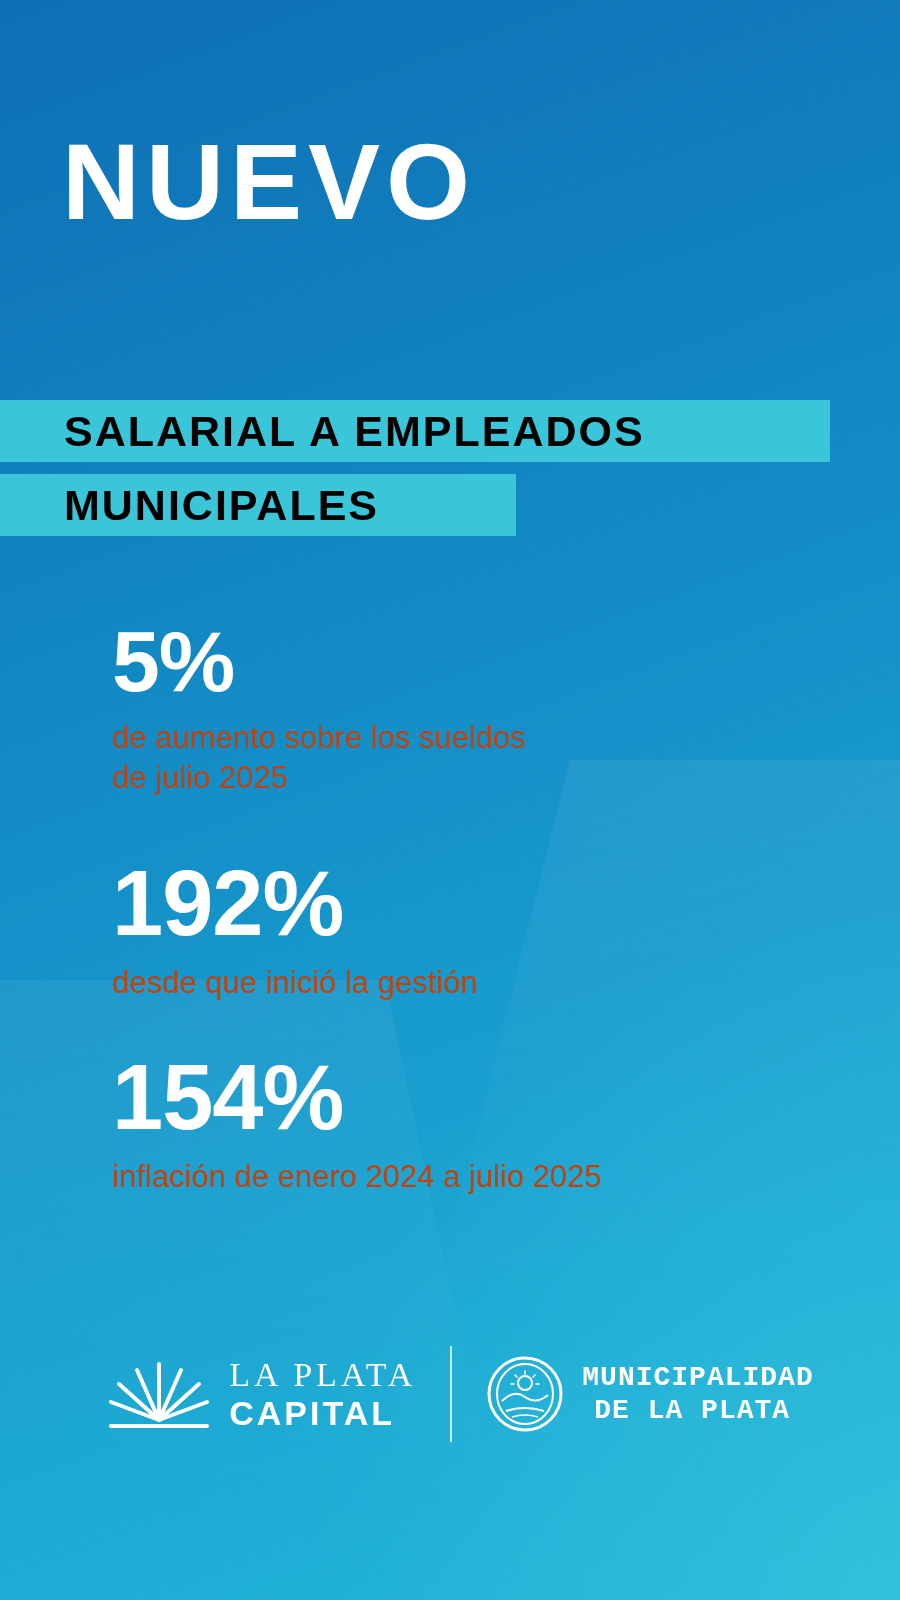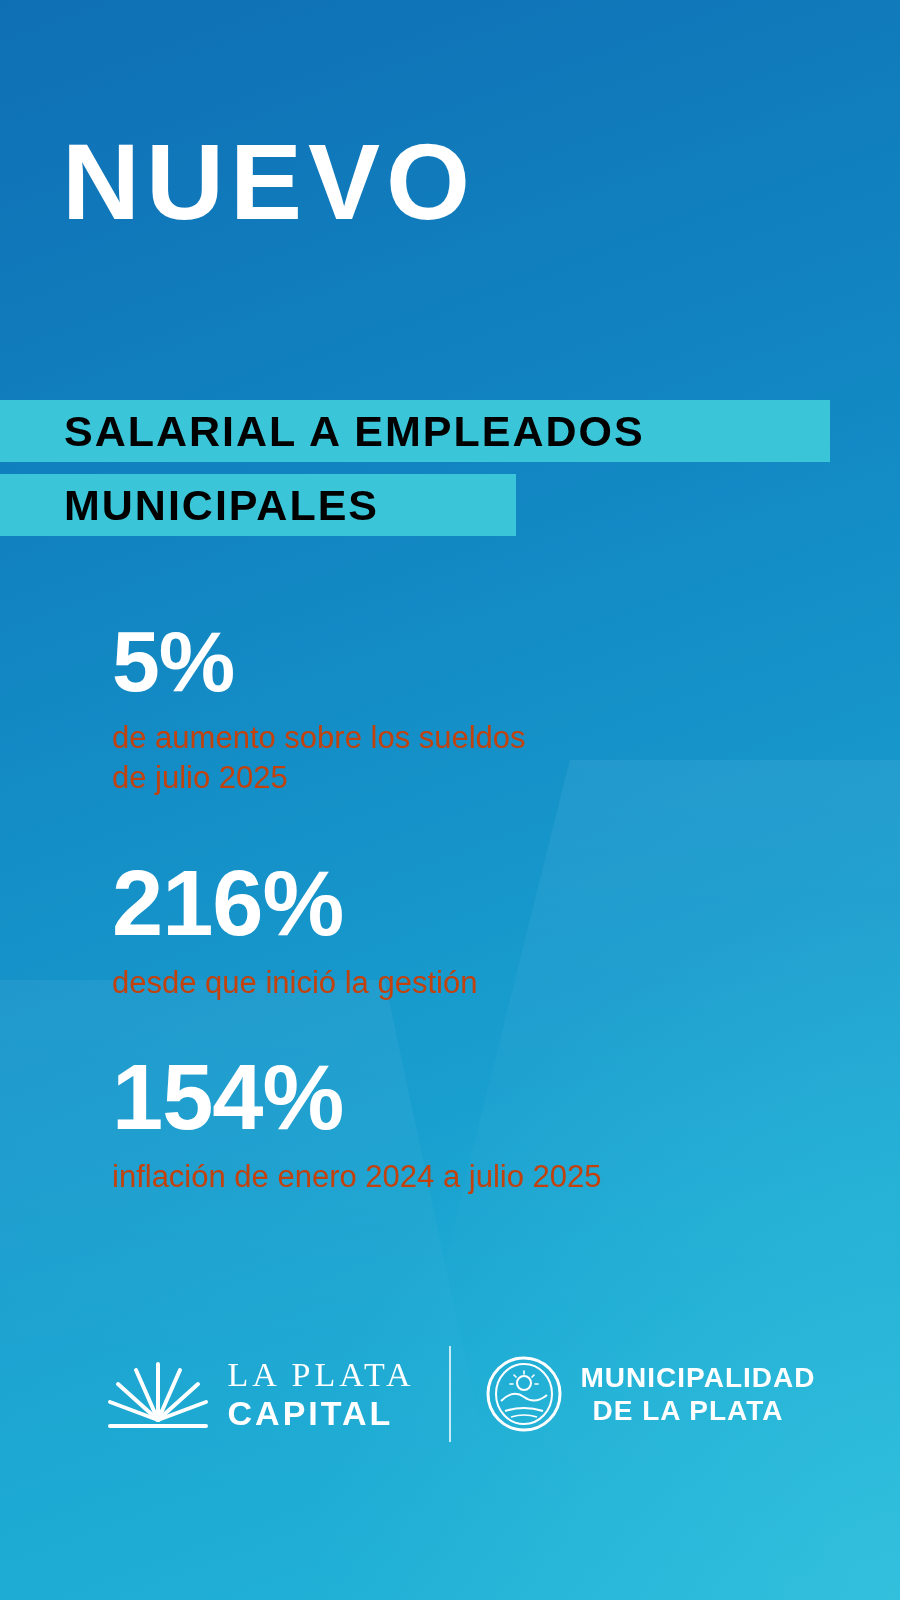--- a/index.html
+++ b/index.html
@@ -105,21 +105,21 @@
   }
   .logo-left .txt .t2 {
     display:block; font-size:34px; letter-spacing:3px; font-weight:bold; margin-top:4px;
   }
   .divider {
     width:2px; height:96px; background:rgba(255,255,255,0.75);
     margin:0 34px;
   }
   .logo-right { display:flex; align-items:center; gap:18px; }
   .crest { width:78px; height:78px; }
-  .logo-right .txt { color:#fff; line-height:1.05; }
+  .logo-right .txt { color:#fff; line-height:1.05;font-family:Liberation Mono, monospace; }
   .logo-right .txt .t1 {
     display:block; font-size:28px; font-weight:bold; letter-spacing:1px;
   }
   .logo-right .txt .t2 {
     display:block; font-size:28px; font-weight:bold; letter-spacing:1px; margin-top:3px;margin-left:12px;
   }
 </style>
 </head>
 <body>
 
@@ -141,21 +141,21 @@
     </div>
   </div>
 
   <div class="stats">
     <div class="stat s1">
       <div class="value">5%</div>
       <div class="desc">de aumento sobre los sueldos
 de julio 2025</div>
     </div>
     <div class="stat s2">
-      <div class="value">216%</div>
+      <div class="value">192%</div>
       <div class="desc">desde que inició la gestión</div>
     </div>
     <div class="stat s3">
       <div class="value">154%</div>
       <div class="desc">inflación de enero 2024 a julio 2025</div>
     </div>
   </div>
 
   <div class="footer">
 

